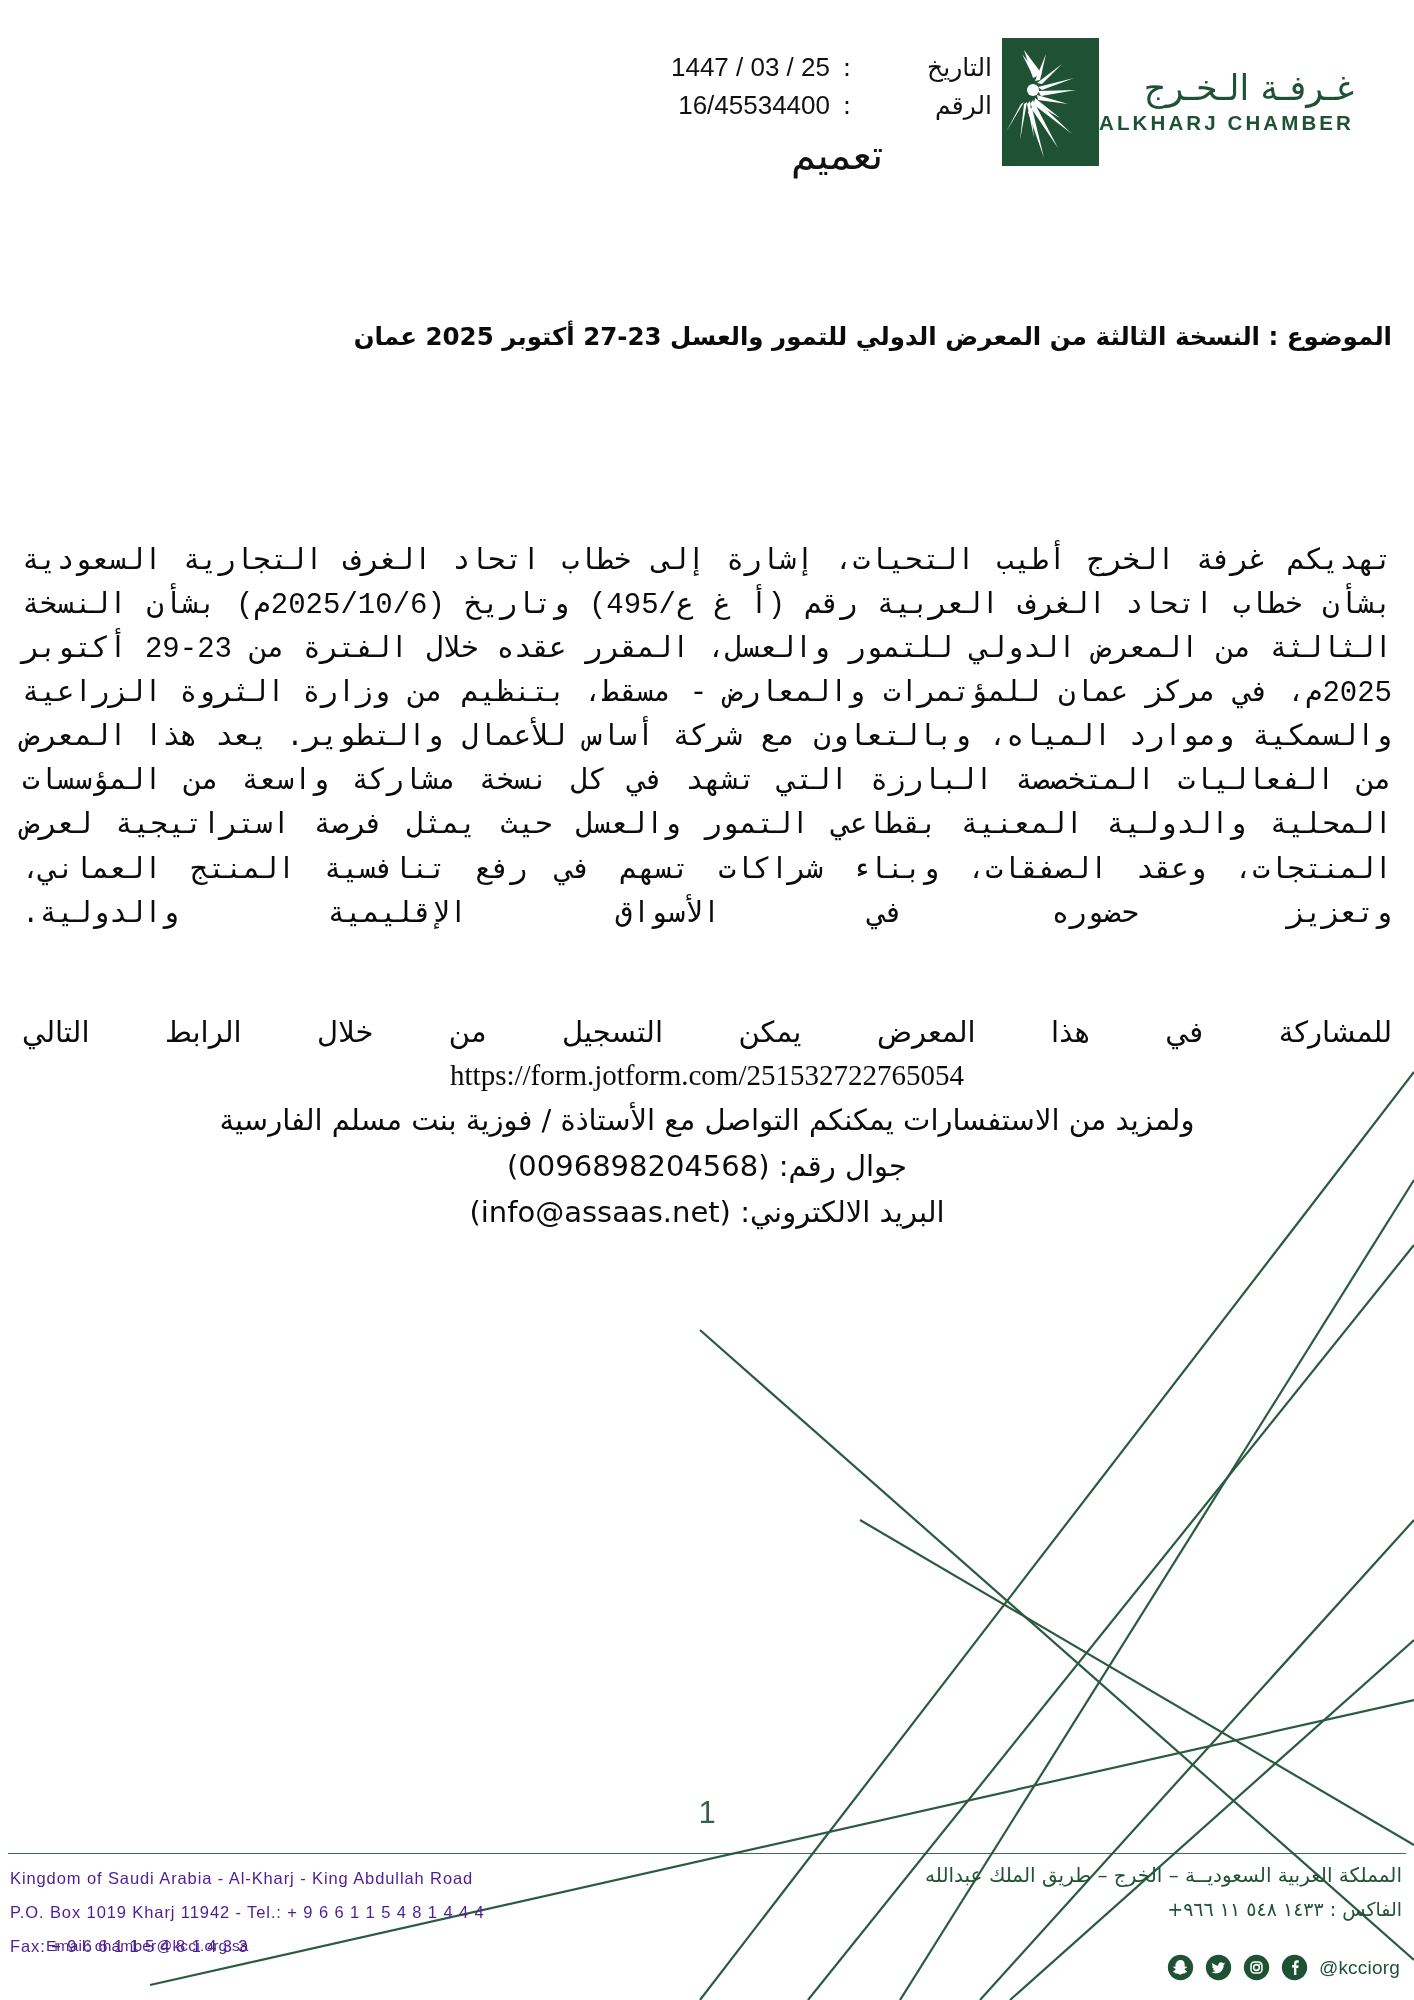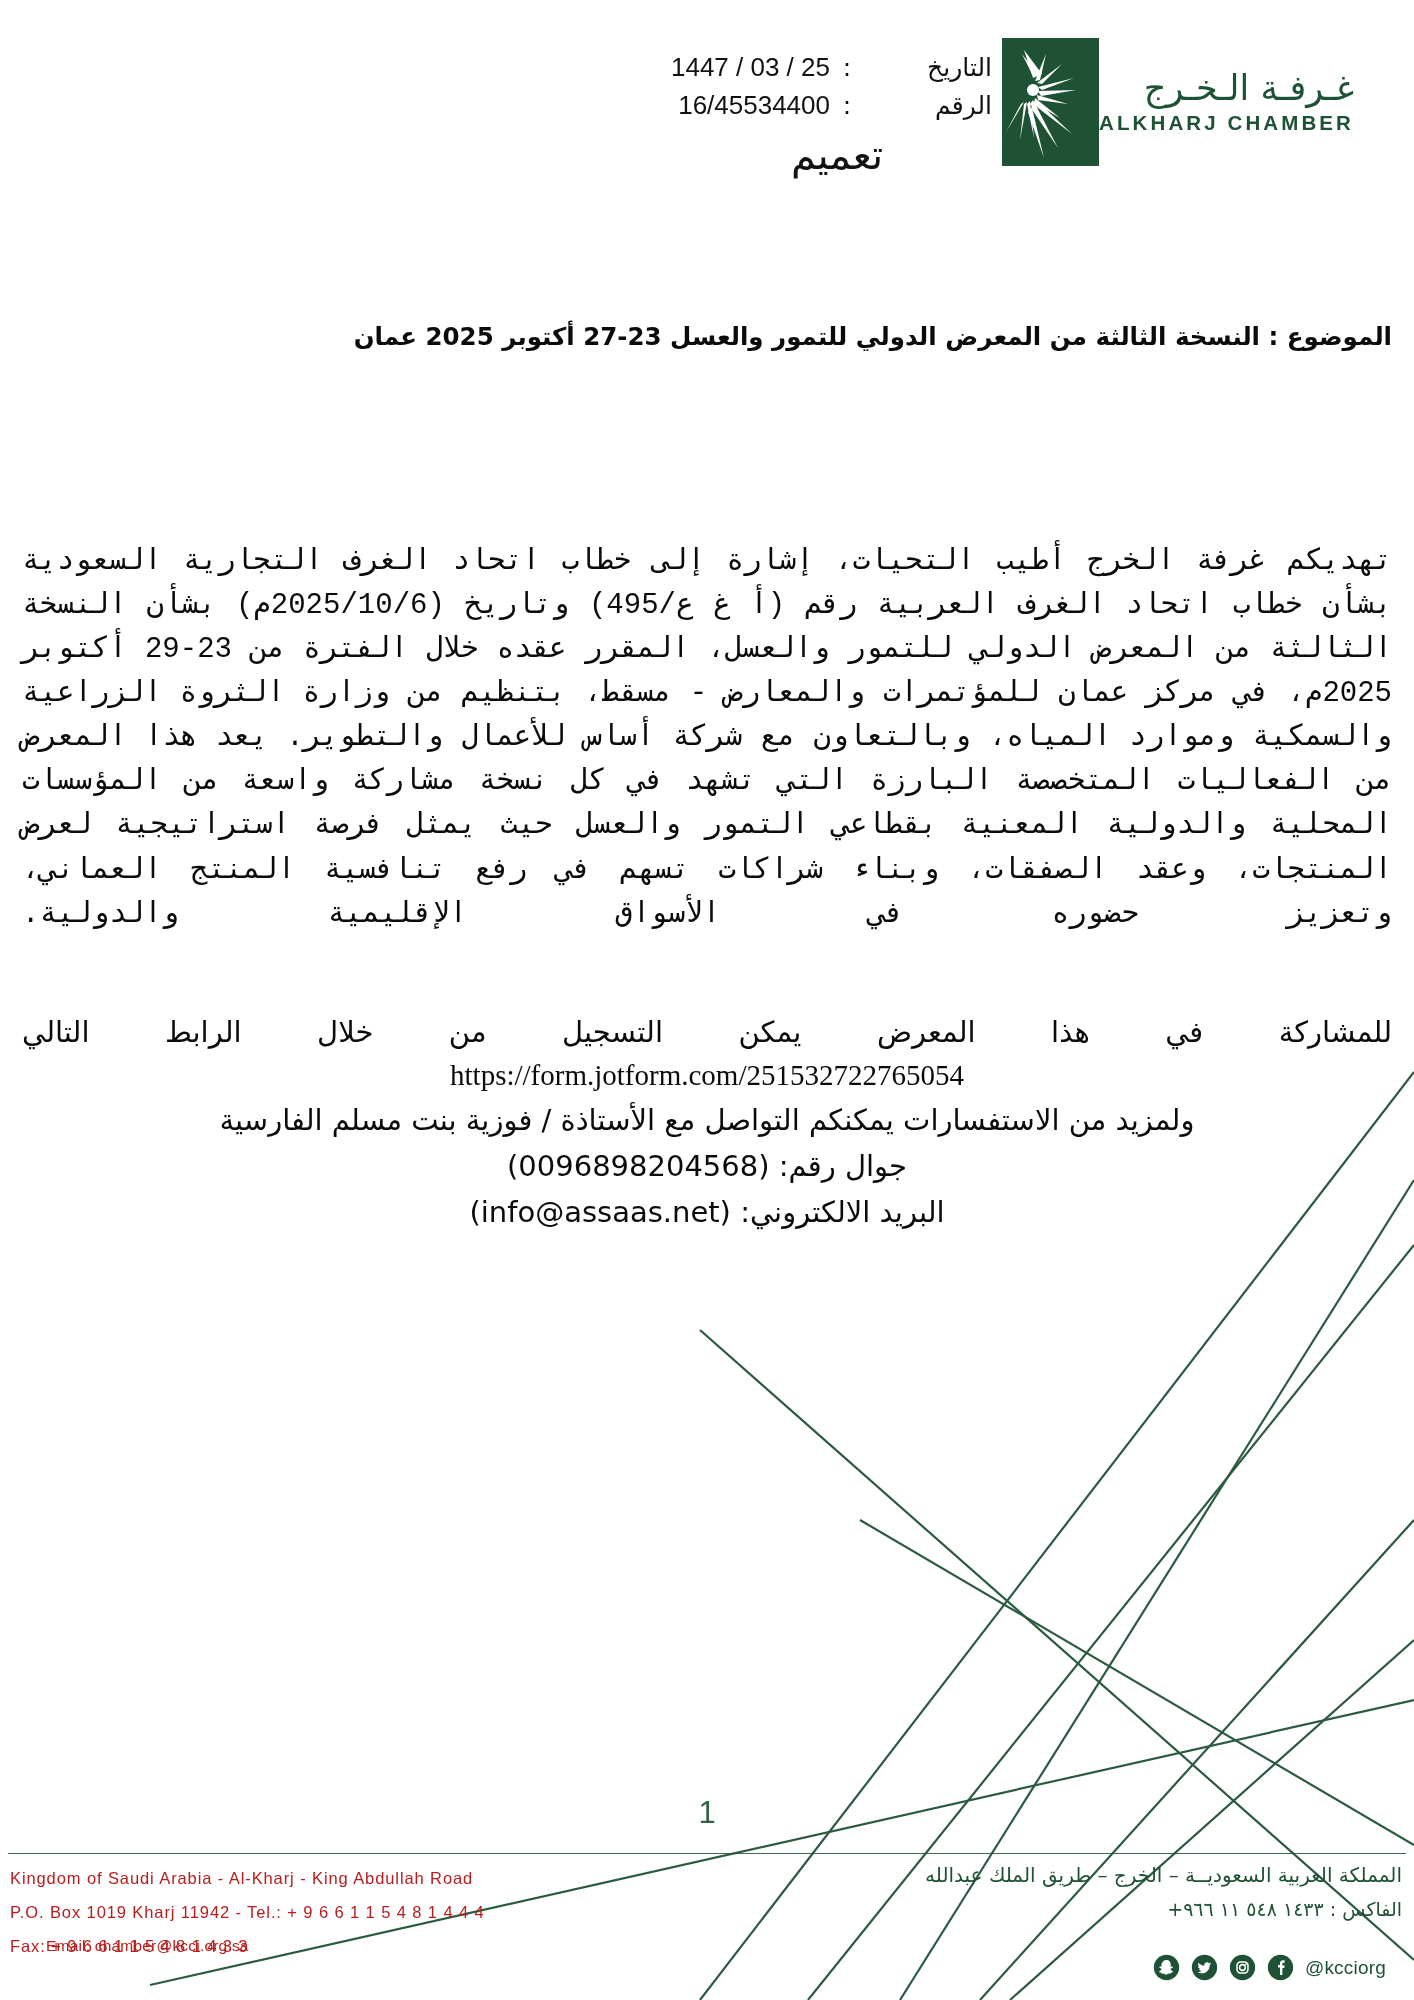--- a/index.html
+++ b/index.html
@@ -106,21 +106,21 @@
 
   
   .footer-rule {
     position: absolute; top: 1853px; left: 8px; width: 1398px;
     height: 1px; background: #1F5235; opacity: .85;
   }
   .footer { position: absolute; top: 1862px; left: 0; width: 1414px; height: 138px; }
 
   .footer-en {
     position: absolute; top: 0px; left: 10px; width: 620px;
-    direction: ltr; text-align: left; color: #b91c1c;
+    direction: ltr; text-align: left; color: #4c1d95;
     font-family: "Liberation Sans", sans-serif; font-size: 16.5px;
     letter-spacing: .9px; line-height: 2.05;
   }
   .footer-en .fax-stack { position: relative; height: 22px; }
   .footer-en .fax-stack span { position: absolute; left: 0; top: 0; white-space: nowrap; }
   .footer-en .fax-stack .email-overlap { left: 36px; letter-spacing: .2px; font-size: 15.5px; }
 
   .footer-ar {
     position: absolute; top: -4px; right: 12px; width: 660px;
     direction: rtl; text-align: right; color: #1F5235;
@@ -136,21 +136,21 @@
     letter-spacing: 2.4px; font-weight: 600;
   }
 
   .socials {
     position: absolute; top: 92px; right: 12px;
     display: flex; flex-direction: row; align-items: center; gap: 11px;
     direction: ltr;
   }
   .socials .handle {
     color: #1F5235; font-family: "Liberation Sans", sans-serif;
-    font-size: 19px; margin-right: 16px; order: 9; letter-spacing: .2px;
+    font-size: 19px; margin-right: 2px; order: 9; letter-spacing: .2px;
   }
   .sicon { width: 27px; height: 27px; display: block; }
 
   .page-number {
     position: absolute; top: 1795px; left: 0; width: 1414px;
     text-align: center; color: #1F5235; opacity: .9;
     font-family: "Liberation Sans", sans-serif; font-size: 31px;
   }
 </style>
 </head>

